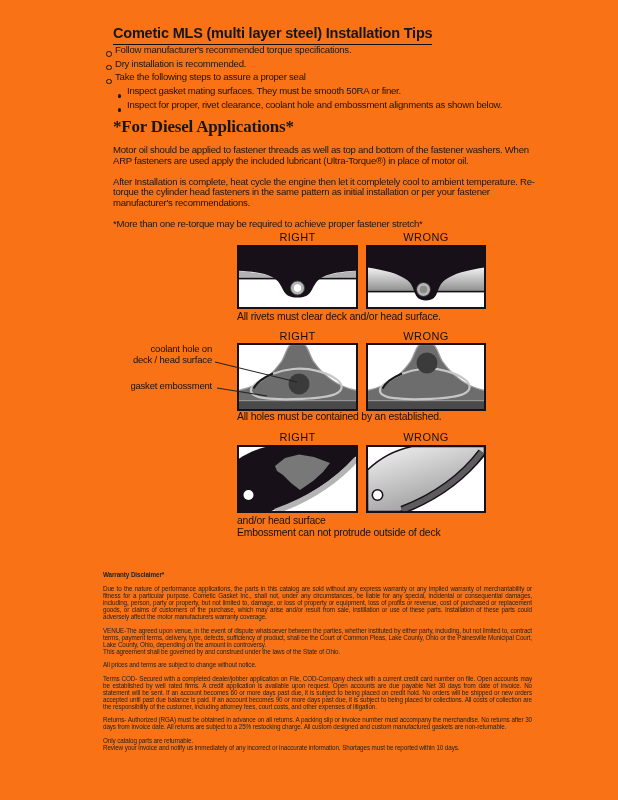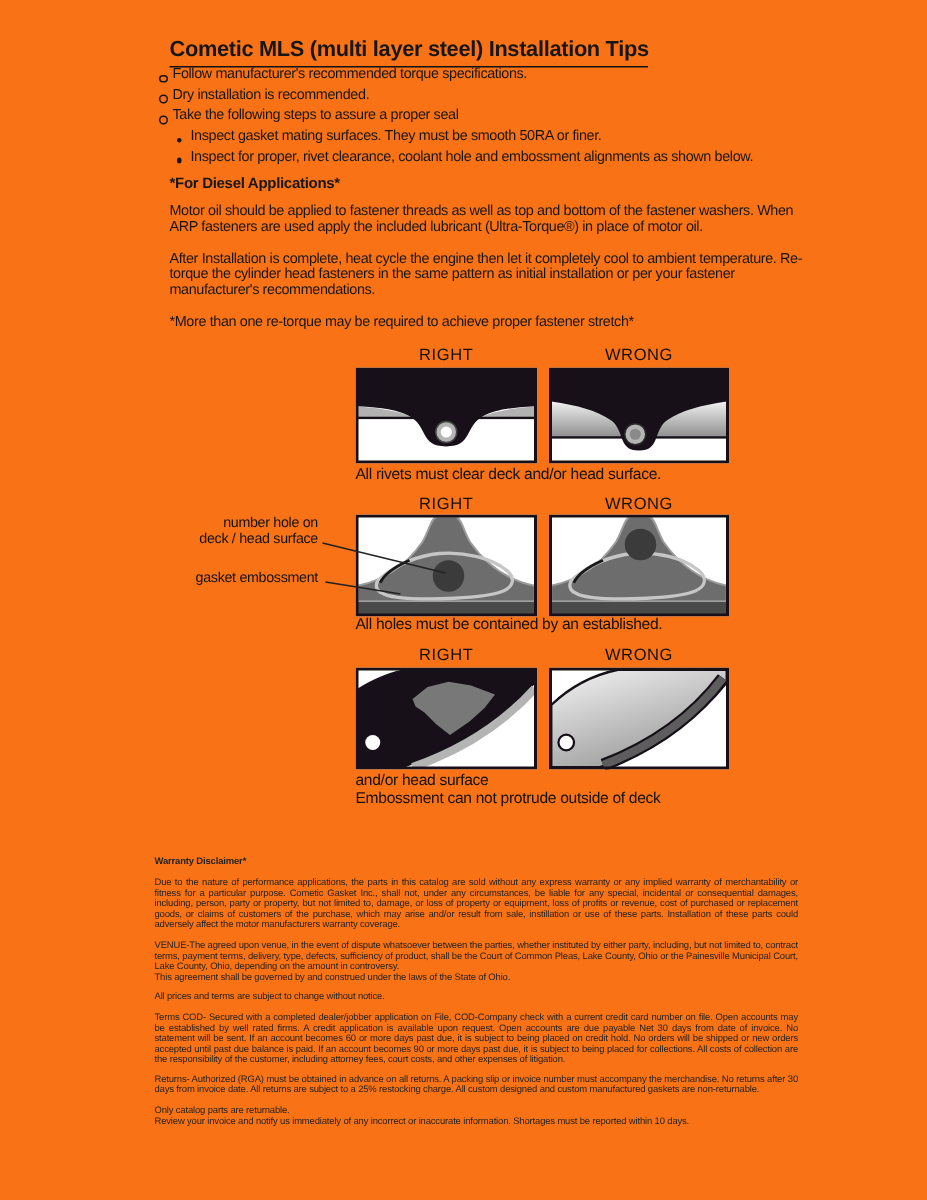--- a/index.html
+++ b/index.html
@@ -9,28 +9,28 @@
     -webkit-font-smoothing:antialiased;
   }
   
   .title{
     position:absolute;left:113px;top:25px;
     font-size:14.5px;font-weight:bold;letter-spacing:-0.2px;
     border-bottom:1.6px solid #111;padding-bottom:3px;
   }
   
   .tips{position:absolute;left:106px;top:43px;width:432px;font-size:9.6px;letter-spacing:-0.25px;}
-  .tip-line{display:flex;align-items:center;line-height:13.7px;}
+  .tip-line{display:flex;align-items:flex-end;line-height:13.7px;}
   .tip-line .marker{flex:0 0 9px;display:flex;justify-content:flex-start;padding-top:5px;}
   .o-bullet{width:3.6px;height:3.6px;border:1px solid #161616;border-radius:50%;}
   .d-bullet{width:3.4px;height:3.4px;background:#161616;border-radius:50%;}
   .sub{margin-left:12px;}
   
   .diesel{position:absolute;left:113px;top:117px;width:430px;}
-  .diesel h2{margin:0 0 8px 0;font-size:10px;letter-spacing:-0.2px;}
+  .diesel h2{margin:0 0 8px 0;font-size:17px;letter-spacing:-0.2px;font-family:Liberation Serif, serif;}
   .diesel p{margin:0 0 10px 0;font-size:9.6px;line-height:10.8px;letter-spacing:-0.25px;}
   .diesel p.last{margin:1px 0 0 0;}
   
   .fig-label{position:absolute;font-size:11px;letter-spacing:0.4px;text-align:center;color:#111;}
   .lab-left{left:237px;width:121px;}
   .lab-right{left:366px;width:120px;}
   .fig-box{position:absolute;display:block;}
   .caption{position:absolute;left:237px;font-size:10.4px;letter-spacing:-0.2px;line-height:11.6px;color:#111;}
   .annotations{
     position:absolute;left:88px;top:344px;width:124px;text-align:right;
@@ -123,21 +123,21 @@
     <circle cx="57.5" cy="44.5" r="3.7" fill="#8a8a8a"></circle>
     <rect x="1" y="1" width="118" height="62" fill="none" stroke="#171019" stroke-width="2"></rect>
   </svg>
 
   <div class="caption" style="top:311px">All rivets must clear deck and/or head surface.</div>
 
   <div class="fig-label lab-left" style="top:330px">RIGHT</div>
   <div class="fig-label lab-right" style="top:330px">WRONG</div>
 
   <div class="annotations">
-    <div>number hole on</div>
+    <div>coolant hole on</div>
     <div>deck / head surface</div>
     <div class="ann-2">gasket embossment</div>
   </div>
 
   <svg class="fig-box" style="left:237px;top:343px" width="121" height="68" viewBox="0 0 121 68" aria-hidden="true">
     <rect x="0" y="0" width="121" height="68" fill="#ffffff"></rect>
     <path d="M1.5,66.5 L1.5,47.5 C21,43.5 35,32 44.5,18.5 C48.5,12.5 50.5,1.5 54.5,1.5 L66.5,1.5 C70.5,1.5 72.5,12.5 76.5,18.5 C86,32 100,43.5 119.5,47.5 L119.5,66.5 Z" fill="#6d6d6d" stroke="#9c9c9c" stroke-width="1.3"></path>
     <rect x="1.5" y="57.3" width="118" height="1" fill="#a8a8a8"></rect>
     <rect x="1.5" y="58.3" width="118" height="8.2" fill="#4a4a4a"></rect>
     <path d="M18,52.5 C13,50.5 12.5,45.5 17,42 C27,34 41,27.5 56,26 C73,24.5 91,29.5 100.5,37 C106.5,42 106,47.5 98.5,51 C87,56 46,57.5 28,55.2 C23.5,54.6 20,53.8 18,52.5 Z" fill="none" stroke="#c6c6c6" stroke-width="2.2"></path>

